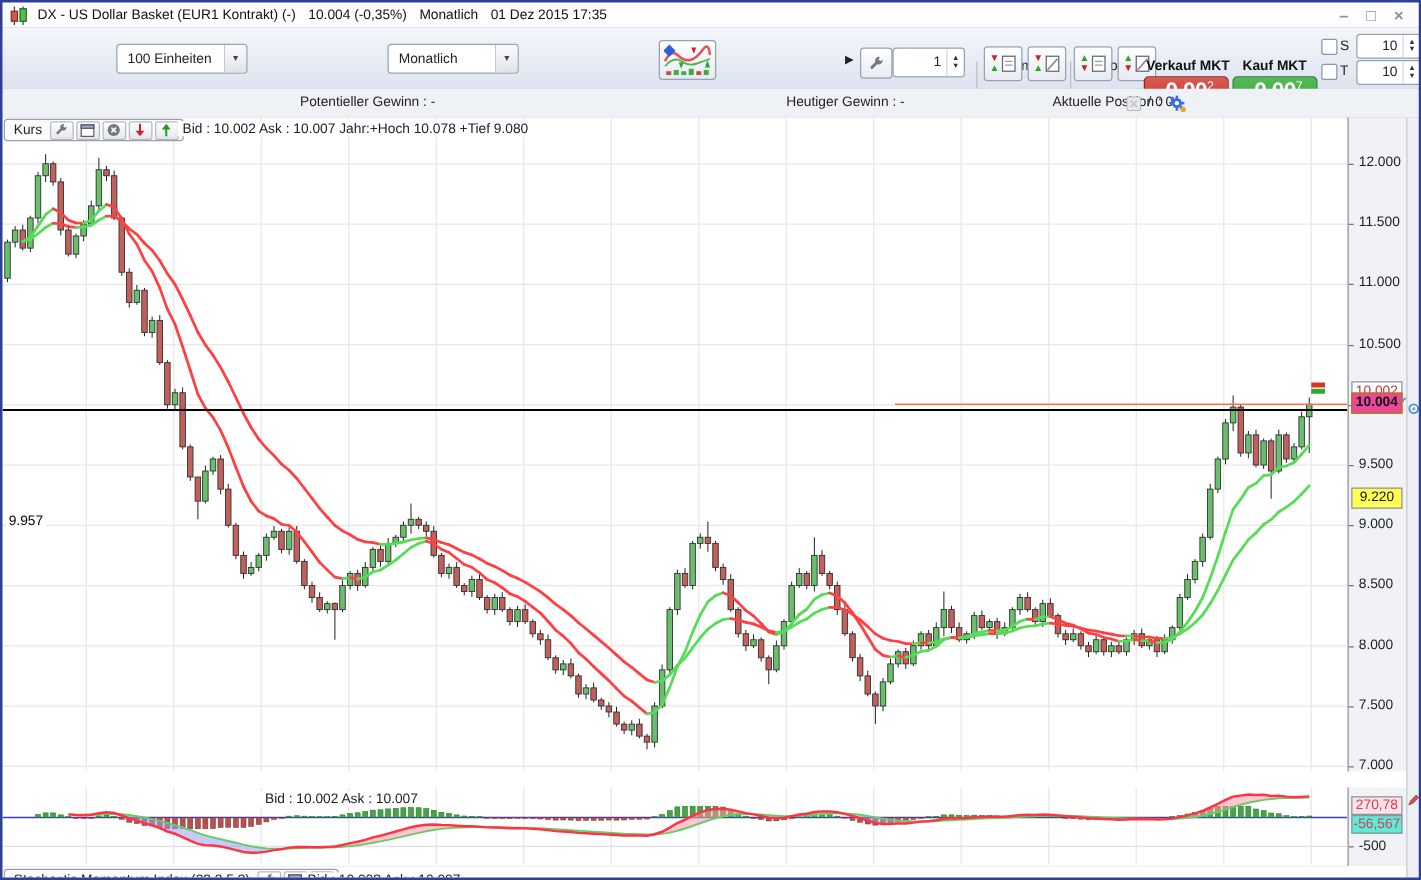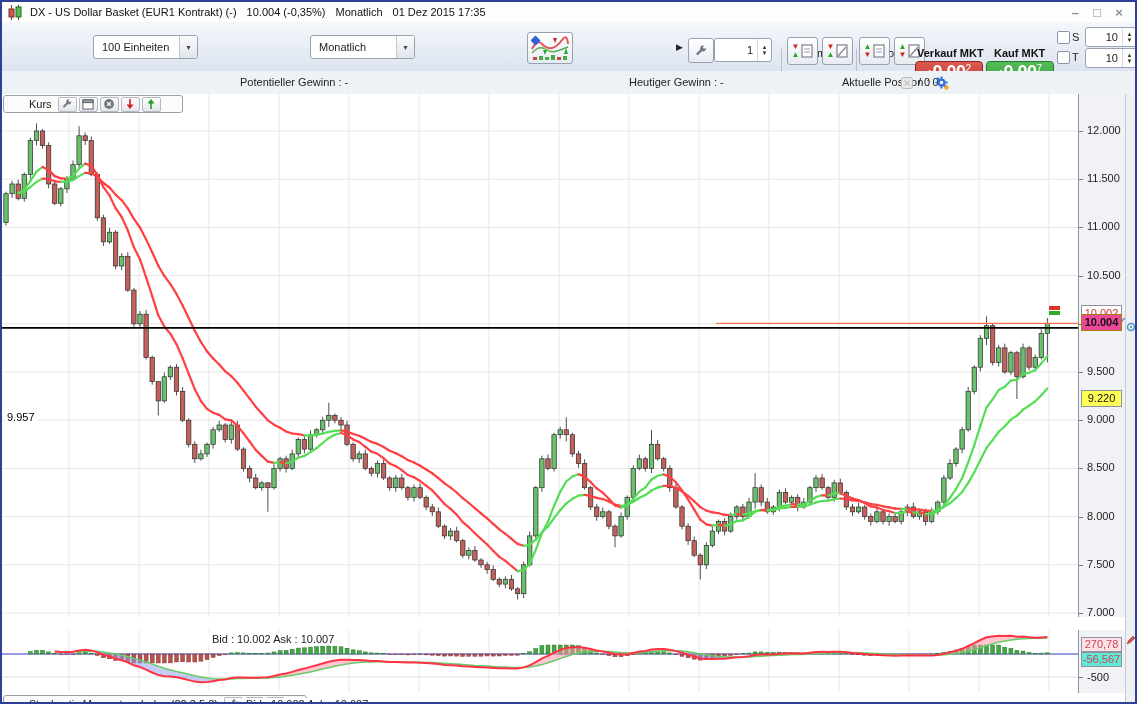--- a/index.html
+++ b/index.html
@@ -43,21 +43,21 @@
   .infobar span{position:absolute;top:5px;white-space:nowrap;}
   
   .chart{position:absolute;left:2px;top:94px;width:1076px;height:523px;background:#fff;}
   .attrib{position:absolute;left:2px;top:617px;width:1123px;height:12px;background:#fff;
           border-top:1px solid #9aa0aa;border-bottom:1px solid #9aa0aa;display:flex;align-items:center;}
   .attrib .c{margin-left:4px;}
   .attrib .d{margin-left:6px;font-style:italic;}
   .macd{position:absolute;left:2px;top:630px;width:1076px;height:63px;background:#fff;border-bottom:1px solid #9aa0aa;}
   .stoch{position:absolute;left:2px;top:693px;width:1123px;height:9px;background:#fff;overflow:hidden;}
   .panelhdr{position:absolute;left:1px;top:1px;display:flex;align-items:center;background:#fbfbfb;
-            border:1px solid #9aa0aa;border-radius:3px;height:16px;padding:0 21px;z-index:5;}
+            border:1px solid #9aa0aa;border-radius:3px;height:16px;padding:0 3px;z-index:5;}
   .panelhdr .nm{padding:0 4px;white-space:nowrap;}
   .hico{width:17px;height:13px;border:1px solid #b5bac2;border-radius:2px;margin-left:2px;
         background:linear-gradient(#fff,#e3e6eb);display:flex;align-items:center;justify-content:center;}
   .quote{position:absolute;top:3px;white-space:nowrap;background:#fff;padding:0 4px;z-index:5;color:#222;}
   
   .yaxis{position:absolute;left:1078px;top:94px;width:47px;height:523px;background:#f1f2f5;border-left:1px solid #8d939d;}
   .macdaxis{position:absolute;left:1078px;top:630px;width:47px;height:63px;background:#f1f2f5;border-left:1px solid #8d939d;}
   .tick{position:absolute;left:0;width:4px;height:1px;background:#777;}
   .tlabel{position:absolute;left:8px;color:#1c1c1c;}
   .plabel{position:absolute;left:2px;width:39px;height:15px;border:1px solid #8d939d;text-align:center;line-height:15px;color:#111;z-index:2;}
@@ -961,20 +961,21 @@
             <polygon points="2.5,6.5 9.5,6.5 6,11" fill="#cc2222"></polygon>
           </svg>
         </span>
       <span class="hico">
           <svg width="12" height="12" viewBox="0 0 12 12">
             <line x1="6" y1="11" x2="6" y2="5" stroke="#229922" stroke-width="1.6"></line>
             <polygon points="2.5,5.5 9.5,5.5 6,1" fill="#229922"></polygon>
           </svg>
         </span>
     </div>
+    <span class="quote" style="left:140px">Bid : 10.002 Ask : 10.007 Jahr:+Hoch 10.078 +Tief 9.080</span>
     <span class="lvl-left">9.957</span>
   </div>
 
   <div class="yaxis" id="yaxis">
       <div class="tick" style="top:519px"></div>
        <span class="tlabel" style="top:512px">7.000</span>
       <div class="tick" style="top:470.8px"></div>
        <span class="tlabel" style="top:463.8px">7.500</span>
       <div class="tick" style="top:422.6px"></div>
        <span class="tlabel" style="top:415.6px">8.000</span>

